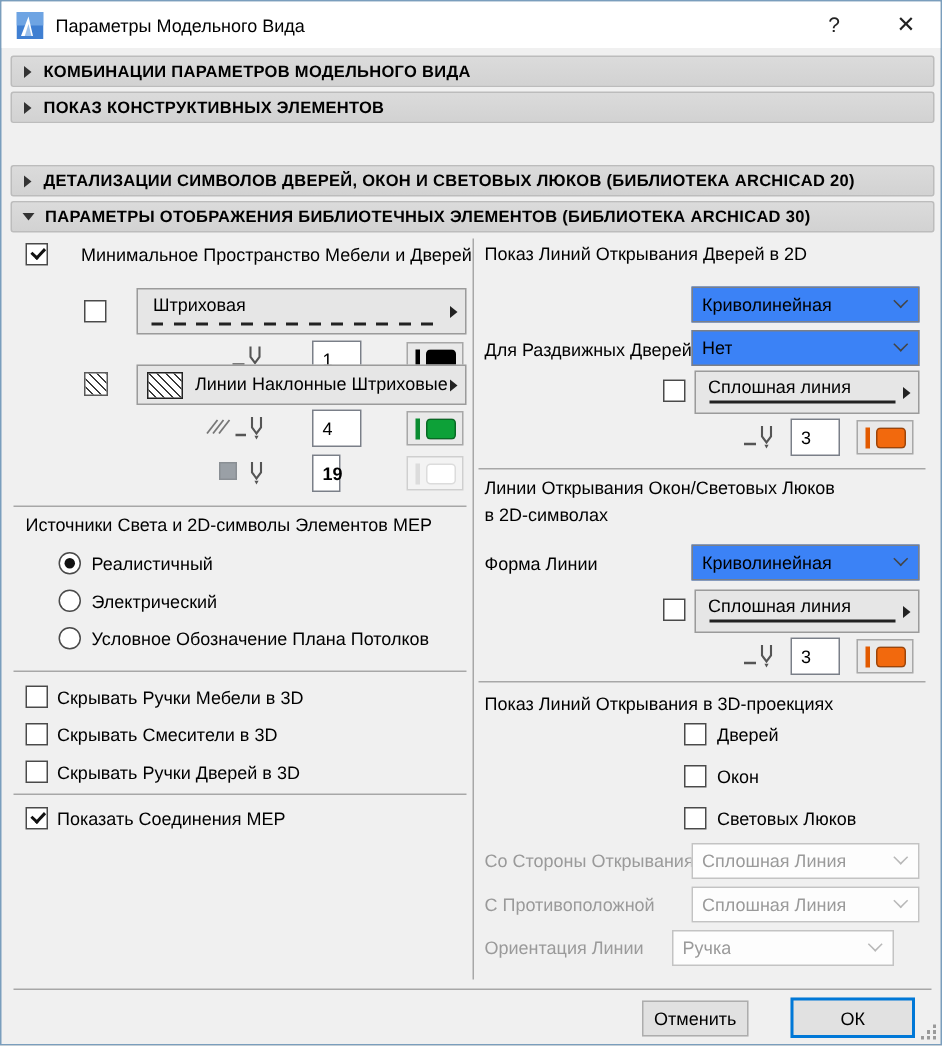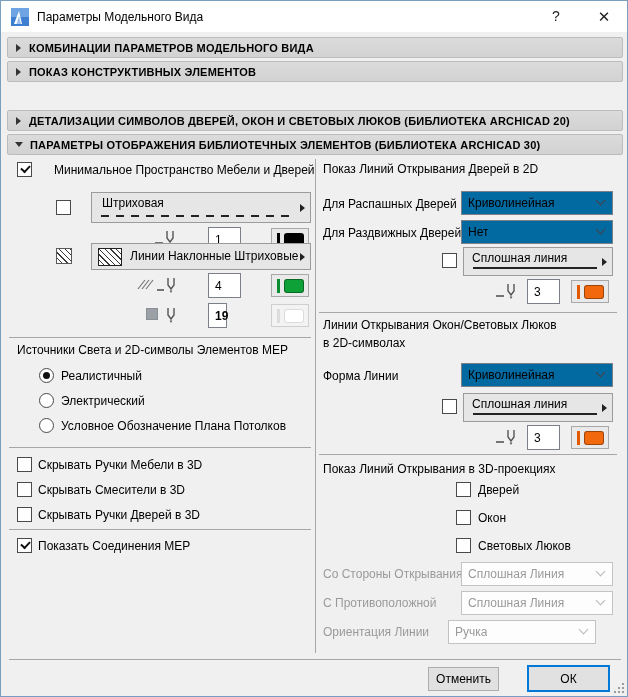--- a/index.html
+++ b/index.html
@@ -33,21 +33,21 @@
   .cb { position:absolute; width:15px; height:15px; background:#fff; border:1px solid #4a4a4a; cursor:pointer; }
   .cb.checked::after {
     content:""; position:absolute; left:3px; top:2px; width:7px; height:4px;
     border-left:2px solid #111; border-bottom:2px solid #111; transform:rotate(-47deg);
   }
   
   .radio { position:absolute; width:15px; height:15px; border:1px solid #4a4a4a; border-radius:50%; background:#fff; cursor:pointer; }
   .radio.sel::after { content:""; position:absolute; left:3px; top:3px; width:7px; height:7px; border-radius:50%; background:#111; }
   
   .select {
-    position:absolute; background:#0369a1; border:1px solid #7a7f88; display:flex; align-items:center;
+    position:absolute; background:#3b82f6; border:1px solid #7a7f88; display:flex; align-items:center;
     padding-left:6px; cursor:pointer;
   }
   .select .sval { white-space:nowrap; overflow:hidden; }
   .chev { position:absolute; right:7px; top:50%; width:8px; height:8px; margin-top:-6px; }
   .chev::after { content:""; position:absolute; left:0; top:0; width:6px; height:6px; border-right:1.5px solid #444; border-bottom:1.5px solid #444; transform:rotate(45deg); }
   .select.disabled { background:#fdfdfd; border-color:#c3c3c3; color:#9a9a9a; }
   .select.disabled .chev::after { border-color:#b8b8b8; }
   
   .ltbtn { position:absolute; background:#e6e6e6; border:1px solid #9b9b9b; cursor:pointer; }
   .ltbtn .lt-text { position:absolute; left:10px; top:3px; white-space:nowrap; }
@@ -197,21 +197,20 @@
   <div class="cb" style="left:16px; top:506px;"></div>
   <span class="lbl" style="left:37px; top:507px;">Скрывать Ручки Дверей в 3D</span>
 
   <div class="sep-h" style="left:8px; top:528px; width:302px;"></div>
 
   <div class="cb checked" style="left:16px; top:537px;"></div>
   <span class="lbl" style="left:37px; top:538px;">Показать Соединения MEP</span>
 
   <span class="lbl" style="left:322px; top:161px;">Показ Линий Открывания Дверей в 2D</span>
 
-  <span class="lbl" style="left:322px; top:196px;">Для Распашных Дверей</span>
   <div class="select" style="left:460px; top:190px; width:152px; height:24px;">
     <span class="sval">Криволинейная</span>
     <span class="chev"></span>
   </div>
 
   <span class="lbl" style="left:322px; top:225px;">Для Раздвижных Дверей</span>
   <div class="select" style="left:460px; top:219px; width:152px; height:24px;">
     <span class="sval">Нет</span>
     <span class="chev"></span>
   </div>

